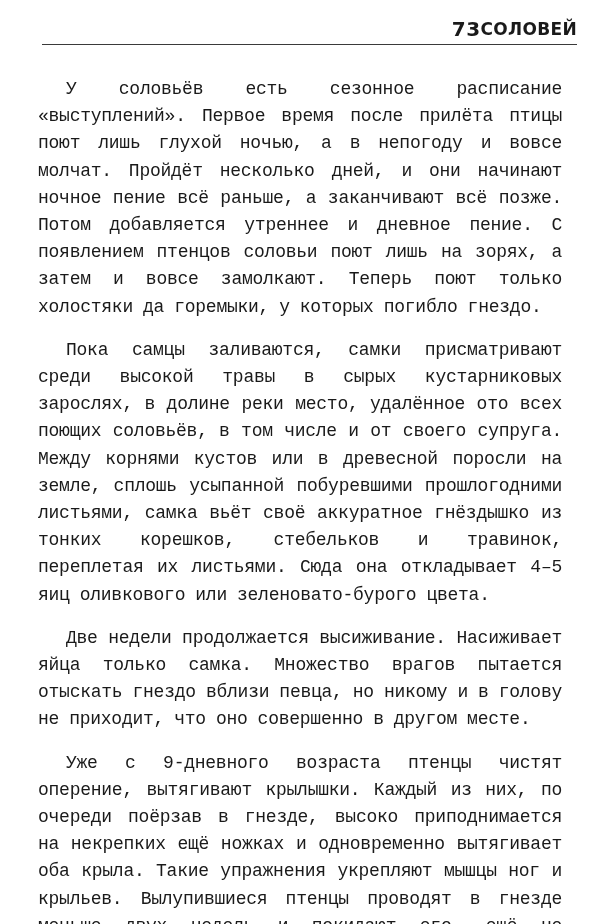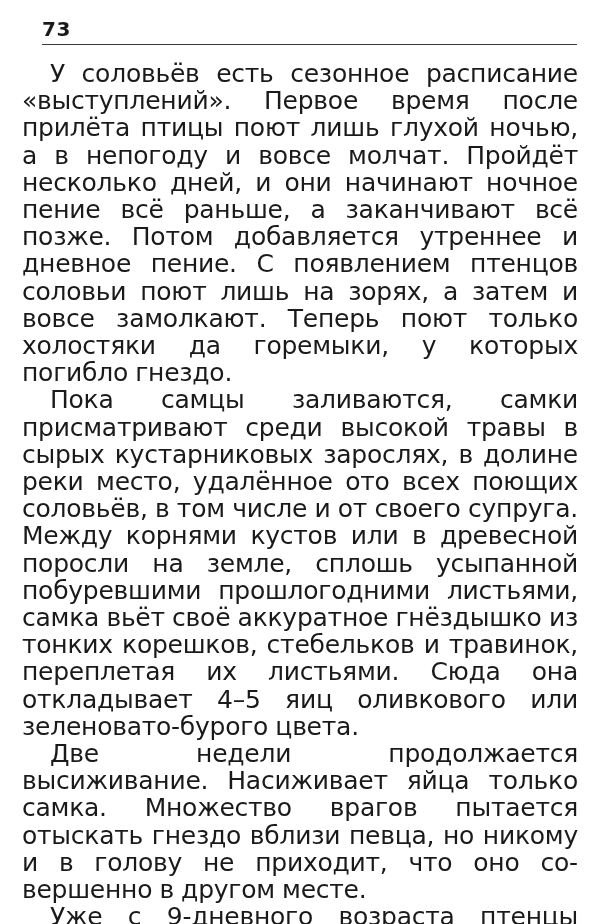--- a/index.html
+++ b/index.html
@@ -16,21 +16,21 @@
     font-family: "DejaVu Sans", sans-serif;
   }
   .page-header {
     position: absolute;
     left: 22px;
     right: 23px;
     top: 14px;
     height: 30px;
     border-bottom: 1.5px solid #3a3a3a;
     display: flex;
-    justify-content: space-between;
+    justify-content: flex-end;
     align-items: flex-end;
     margin-left: 20px;
   }
   .page-number {
     font-family: "DejaVu Sans", sans-serif;
     font-weight: bold;
     font-size: 20px;
     line-height: 26px;
     padding-bottom: 2px;
     letter-spacing: 0.5px;
@@ -43,35 +43,37 @@
     padding-bottom: 2px;
     letter-spacing: 0.3px;
   }
   .body-text {
     position: absolute;
     left: 22px;
     top: 60px;
     width: 556px;
   }
   .para {
-    margin: 0;
-    font-size: 25px;
+    margin: 16px;
+    font-size: 18px;
     line-height: 27.2px;
     text-align: justify;
     text-indent: 28px;
     hyphens: manual;
     letter-spacing: -0.25px;
     word-spacing: -0.5px;
+    font-family: Liberation Mono, monospace;
   }
 </style>
 </head>
 <body>
 
 <div class="page-header">
   <span class="page-number">73</span>
+  <span class="running-title">СОЛОВЕЙ</span>
 </div>
 
 <div class="body-text">
   <p class="para">У соловьёв есть сезонное расписание «выступлений». Первое время после прилёта птицы поют лишь глухой ночью, а в непогоду и вовсе молчат. Пройдёт несколько дней, и они начинают ночное пение всё раньше, а заканчивают всё позже. Потом добавляется утреннее и дневное пение. С появлением птенцов соловьи поют лишь на зорях, а затем и вовсе замол­кают. Теперь поют только холостяки да горемыки, у которых погибло гнездо.</p>
   <p class="para">Пока самцы заливаются, самки присматривают среди вы­сокой травы в сырых кустарниковых зарослях, в долине реки место, удалённое ото всех поющих соловьёв, в том числе и от своего супруга. Между корнями кустов или в древесной поросли на земле, сплошь усыпанной побуревшими про­шлогодними листьями, самка вьёт своё аккуратное гнёздыш­ко из тонких корешков, стебельков и травинок, переплетая их листьями. Сюда она откладывает 4–5 яиц оливкового или зеленовато-бурого цвета.</p>
   <p class="para">Две недели продолжается высиживание. Насиживает яйца только самка. Множество врагов пытается отыскать гнездо вблизи певца, но никому и в голову не приходит, что оно со­вершенно в другом месте.</p>
   <p class="para">Уже с 9-дневного возраста птенцы чистят оперение, вы­тягивают крылышки. Каждый из них, по очереди поёрзав в гнезде, высоко приподнимается на некрепких ещё ножках и одновременно вытягивает оба крыла. Такие упражнения укрепляют мышцы ног и крыльев. Вылупившиеся птенцы про­водят в гнезде меньше двух недель и покидают его, ещё не научившись летать. Они, как мышата, ловко шныряют в траве, затаиваясь при малейшей опасности.</p>
 
 </div>
 

